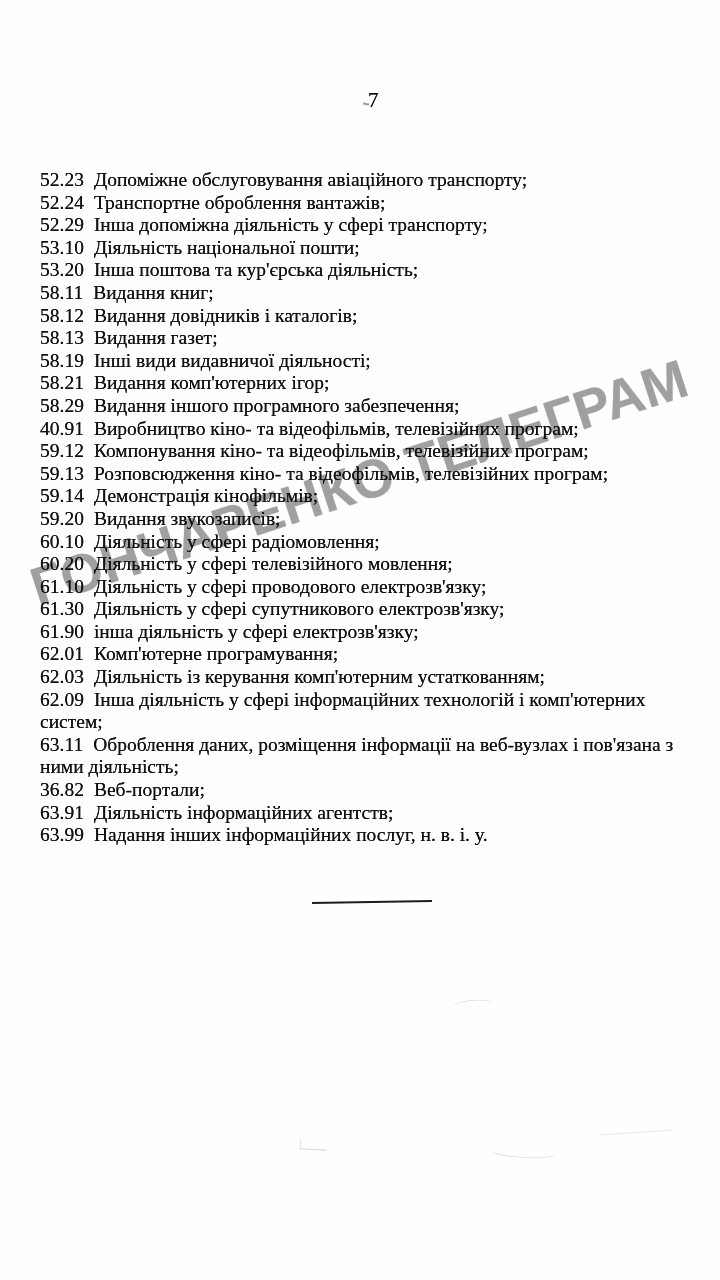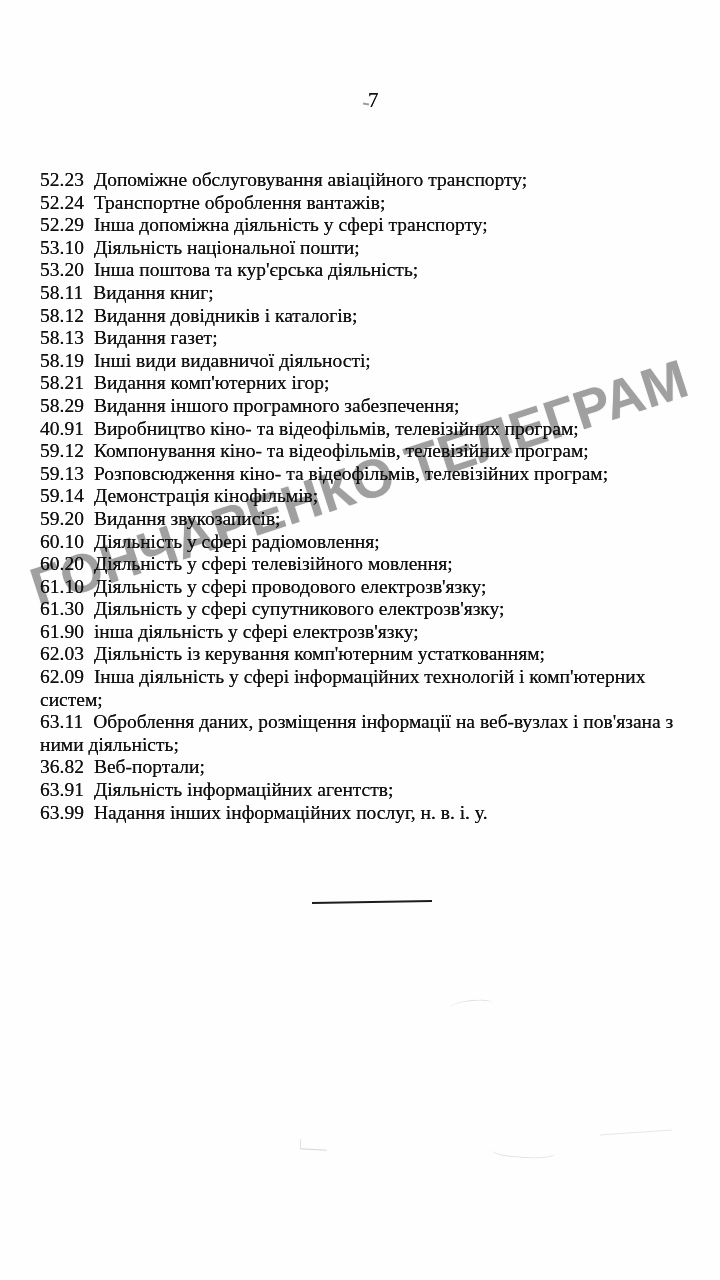--- a/index.html
+++ b/index.html
@@ -116,20 +116,21 @@
       <div class="list-item"><span class="item-code">40.91</span><span class="item-text">Виробництво кіно- та відеофільмів, телевізійних програм;</span></div>
       <div class="list-item"><span class="item-code">59.12</span><span class="item-text">Компонування кіно- та відеофільмів, телевізійних програм;</span></div>
       <div class="list-item"><span class="item-code">59.13</span><span class="item-text">Розповсюдження кіно- та відеофільмів, телевізійних програм;</span></div>
       <div class="list-item"><span class="item-code">59.14</span><span class="item-text">Демонстрація кінофільмів;</span></div>
       <div class="list-item"><span class="item-code">59.20</span><span class="item-text">Видання звукозаписів;</span></div>
       <div class="list-item"><span class="item-code">60.10</span><span class="item-text">Діяльність у сфері радіомовлення;</span></div>
       <div class="list-item"><span class="item-code">60.20</span><span class="item-text">Діяльність у сфері телевізійного мовлення;</span></div>
       <div class="list-item"><span class="item-code">61.10</span><span class="item-text">Діяльність у сфері проводового електрозв'язку;</span></div>
       <div class="list-item"><span class="item-code">61.30</span><span class="item-text">Діяльність у сфері супутникового електрозв'язку;</span></div>
       <div class="list-item"><span class="item-code">61.90</span><span class="item-text">інша діяльність у сфері електрозв'язку;</span></div>
+      <div class="list-item"><span class="item-code">62.01</span><span class="item-text">Комп'ютерне програмування;</span></div>
       <div class="list-item"><span class="item-code">62.03</span><span class="item-text">Діяльність із керування комп'ютерним устаткованням;</span></div>
       <div class="list-item"><span class="item-code">62.09</span><span class="item-text">Інша діяльність у сфері інформаційних технологій і комп'ютерних
 систем;</span></div>
       <div class="list-item"><span class="item-code">63.11</span><span class="item-text">Оброблення даних, розміщення інформації на веб-вузлах і пов'язана з
 ними діяльність;</span></div>
       <div class="list-item"><span class="item-code">36.82</span><span class="item-text">Веб-портали;</span></div>
       <div class="list-item"><span class="item-code">63.91</span><span class="item-text">Діяльність інформаційних агентств;</span></div>
       <div class="list-item"><span class="item-code">63.99</span><span class="item-text">Надання інших інформаційних послуг, н. в. і. у.</span></div>
     </div>
 

